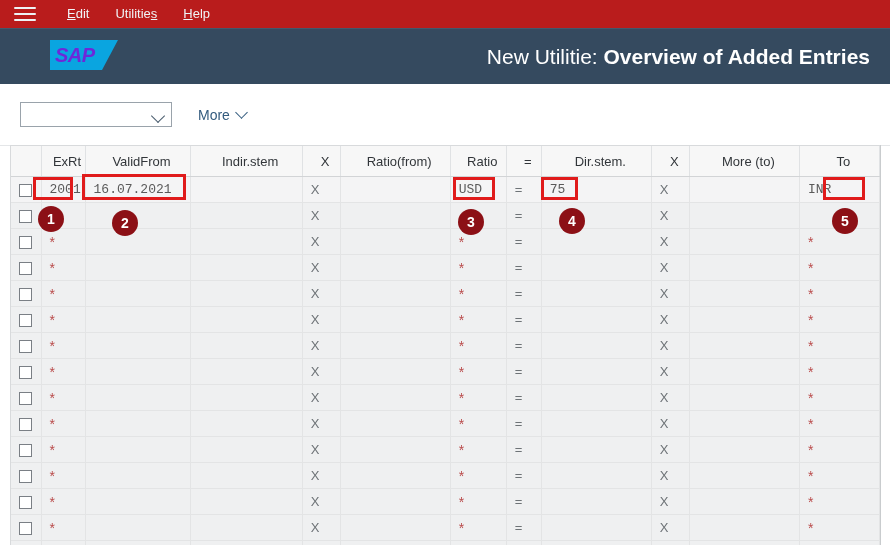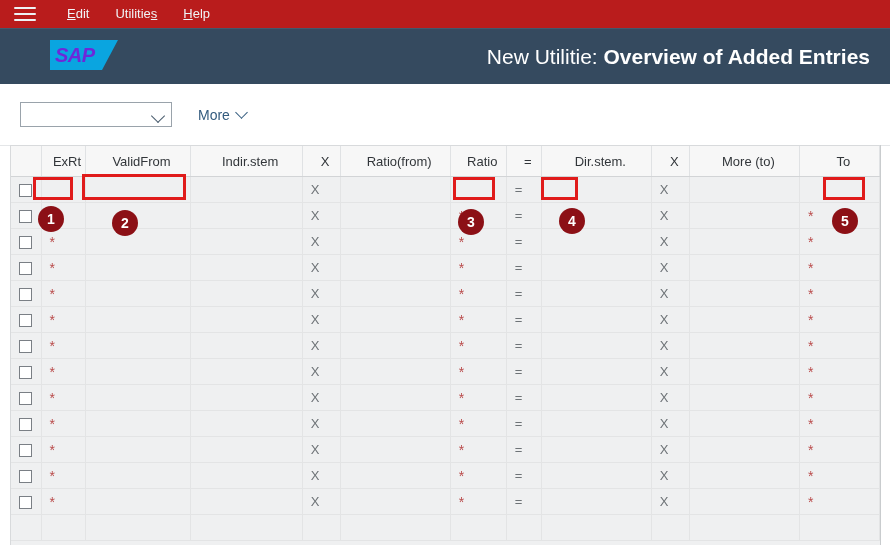--- a/index.html
+++ b/index.html
@@ -188,20 +188,34 @@
             <th>Ratio(from)</th>
             <th>Ratio</th>
             <th>=</th>
             <th>Dir.stem.</th>
             <th>X</th>
             <th>More (to)</th>
             <th>To</th>
           </tr>
         </thead>
       <tbody id="tbody">
+          <tr class="r0">
+            <td class="cbcell"><span class="cb"></span></td>
+            <td class="mono">2001</td>
+            <td class="mono">16.07.2021</td>
+            <td></td>
+            <td><span class="xmark">X</span></td>
+            <td></td>
+            <td class="mono">USD</td>
+            <td><span class="eq">=</span></td>
+            <td class="mono">75</td>
+            <td><span class="xmark">X</span></td>
+            <td></td>
+            <td class="mono">INR</td>
+          </tr>
           <tr>
             <td class="cbcell"><span class="cb"></span></td>
             <td></td>
             <td></td>
             <td></td>
             <td><span class="xmark">X</span></td>
             <td></td>
             <td></td>
             <td><span class="eq">=</span></td>
             <td></td>

